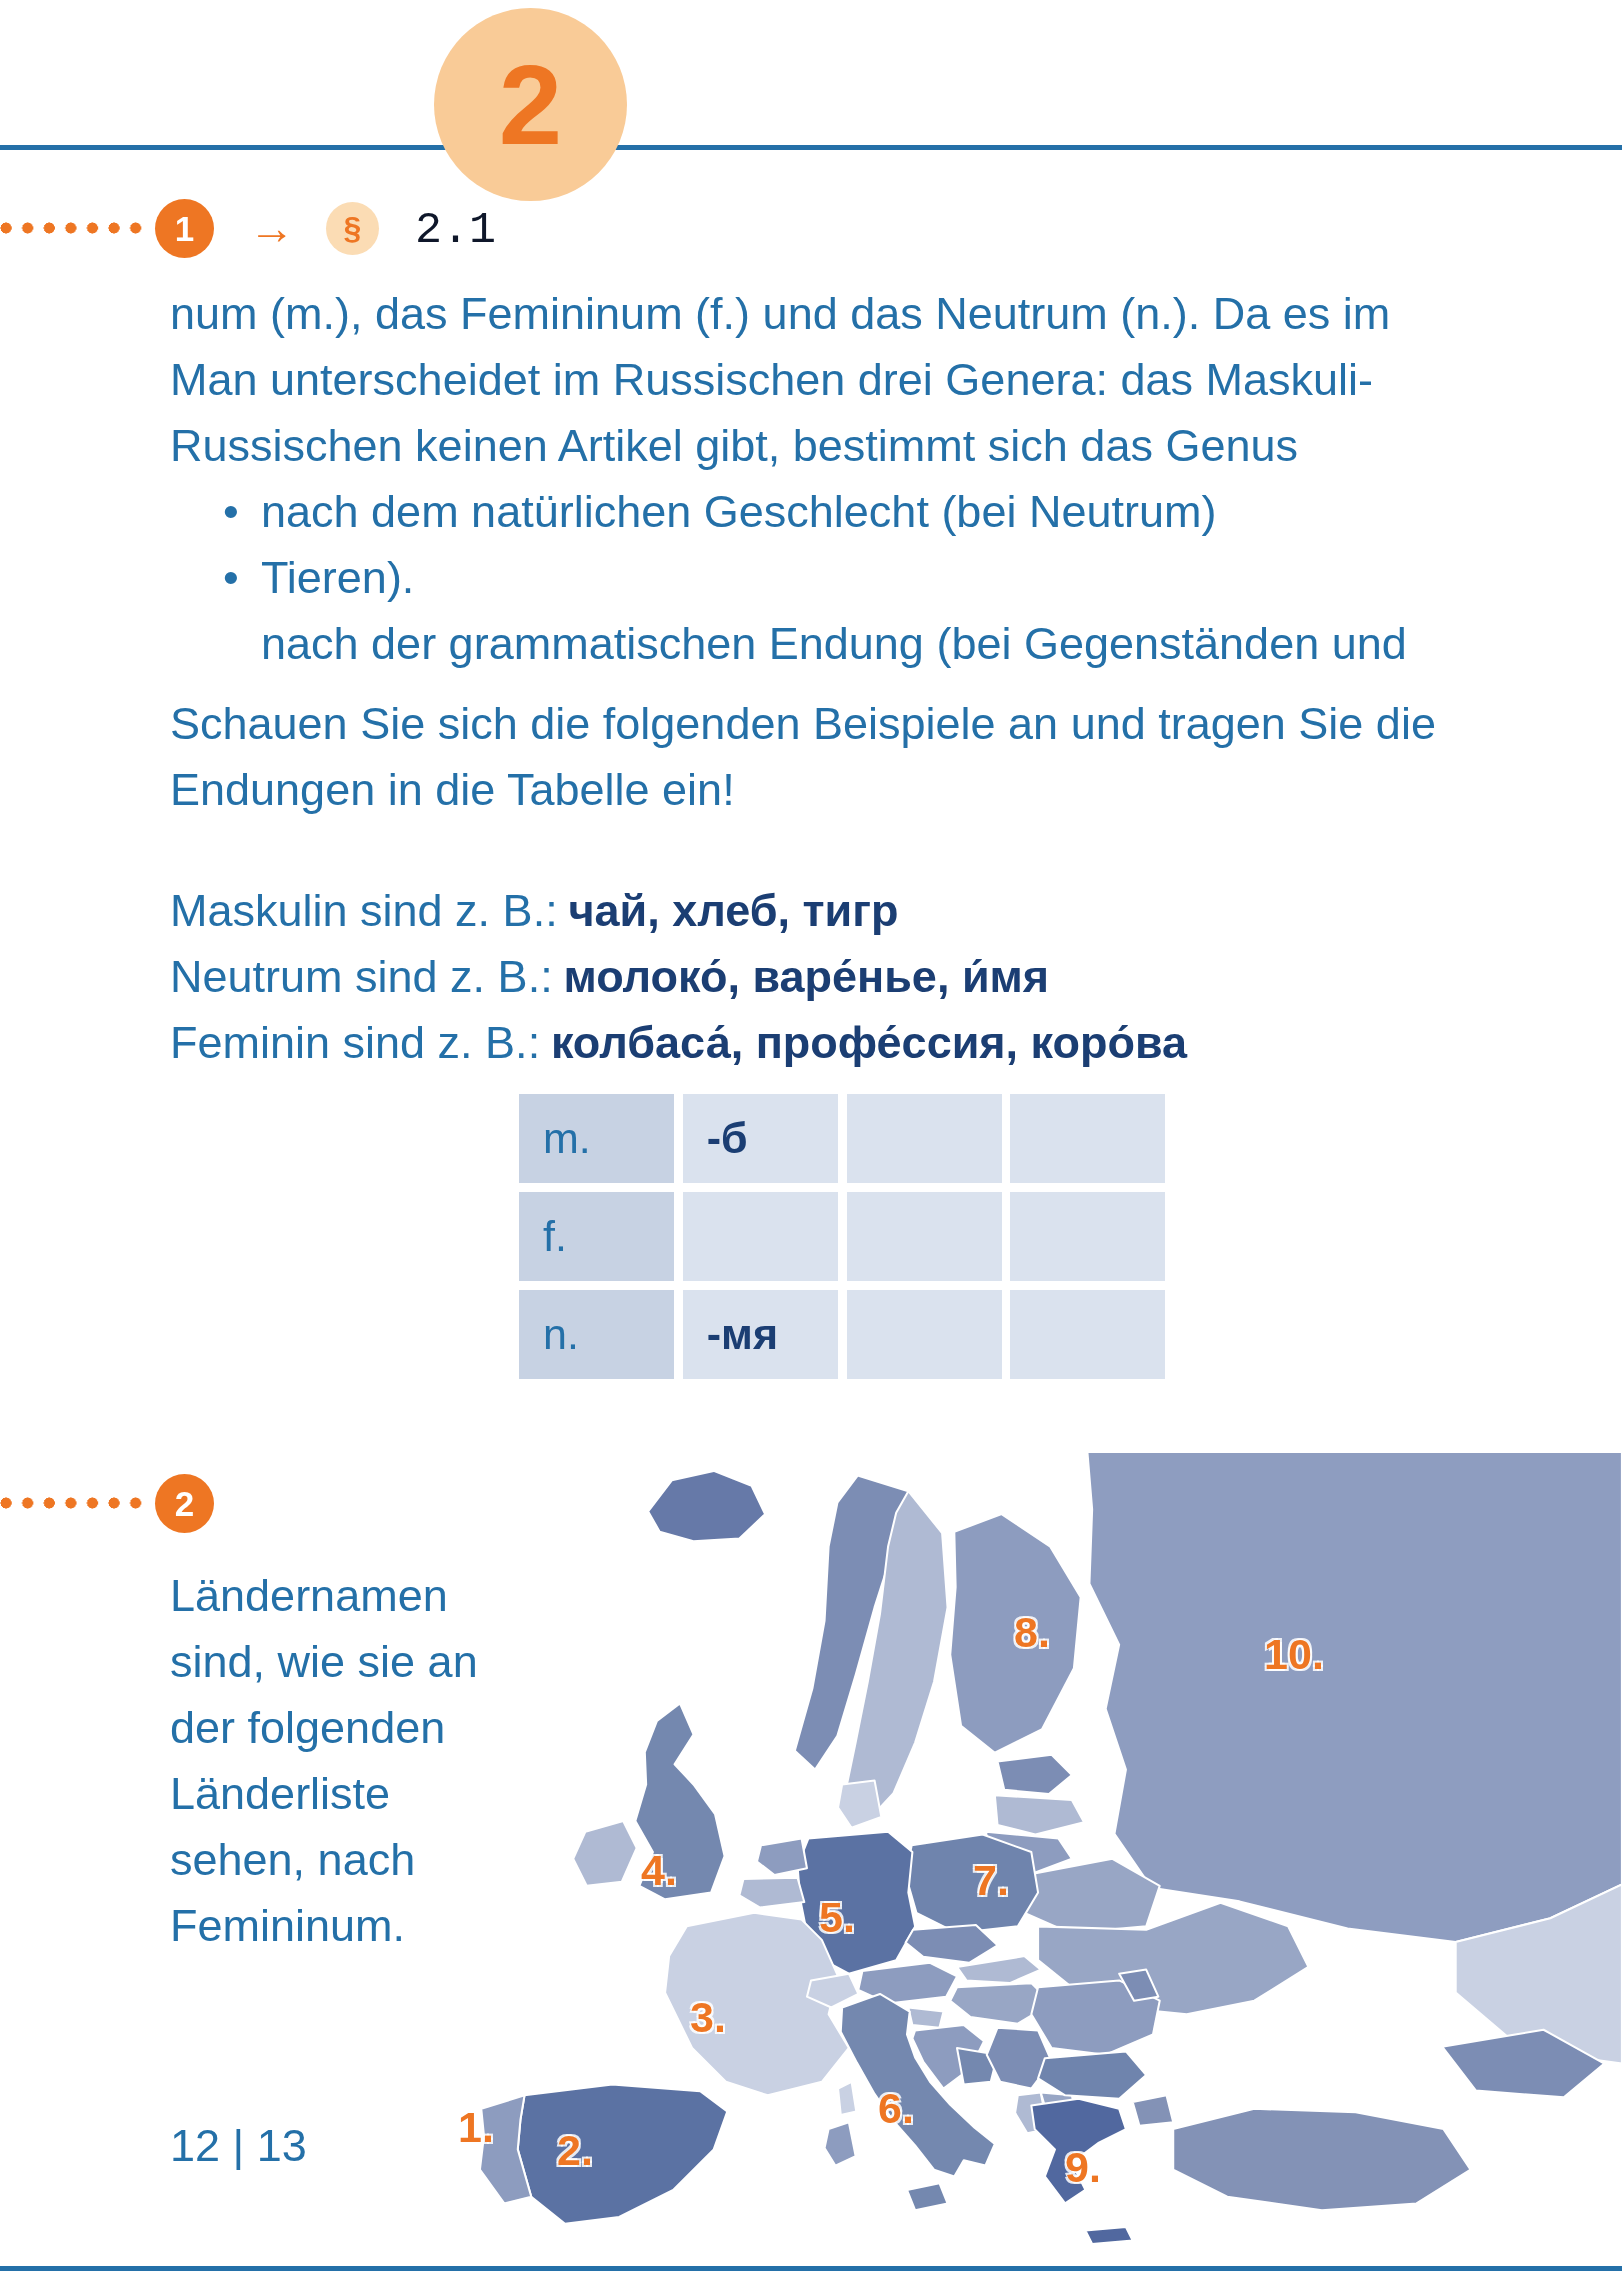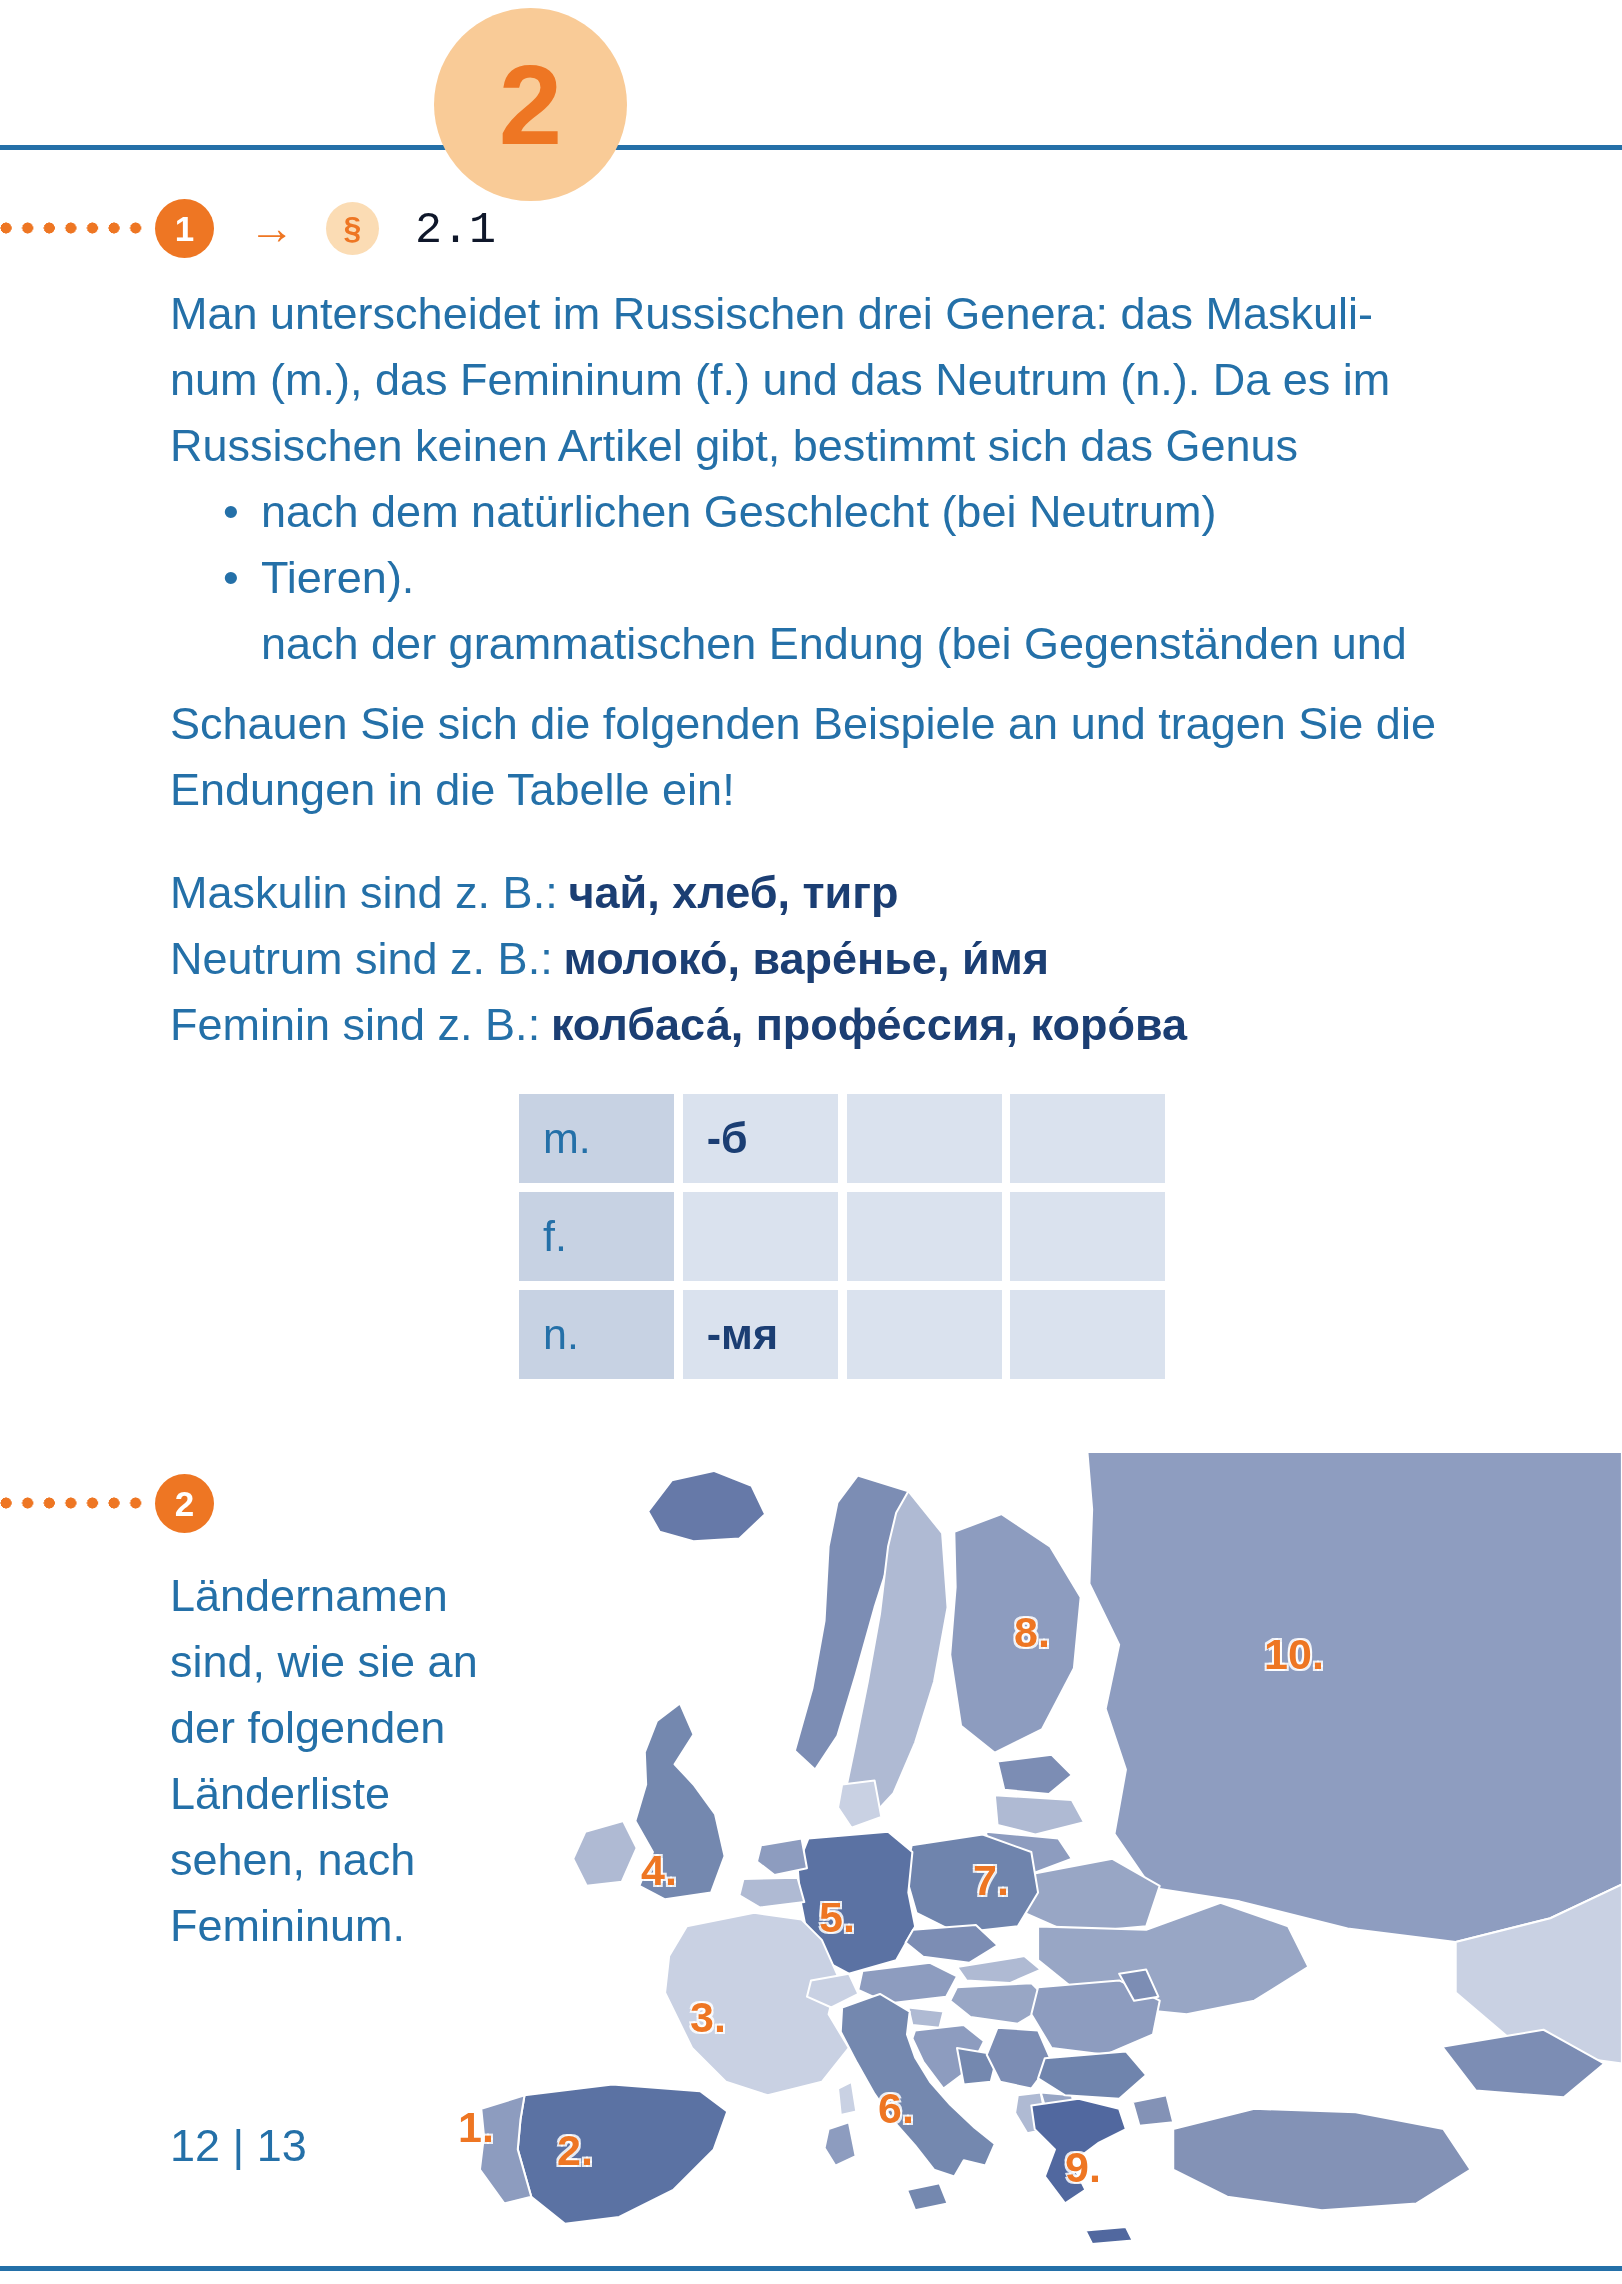--- a/index.html
+++ b/index.html
@@ -39,21 +39,21 @@
     background:#FBDCB4;color:#EE7623;font-size:32px;font-weight:bold;
     display:flex;align-items:center;justify-content:center;
   }
   .ref{position:absolute;left:415px;top:207px;font-size:45px;line-height:47px;color:#0f172a;font-family:Liberation Mono, monospace;}
 
   .text-col{position:absolute;left:170px;top:281px;width:1386px;color:#2470A8;font-size:45px;line-height:66px;}
   .line{white-space:nowrap;}
   .bullet-row{display:flex;padding-left:53px;}
   .bullet-marker{width:38px;flex:none;}
   .para2{margin-top:14px;}
-  .examples{margin-top:37px;}
+  .examples{margin-top:55px;}
   .example-words{font-weight:bold;color:#1B3E73;margin-left:10.8px;}
 
   .gender-table{
     position:absolute;left:519px;top:1094px;
     display:grid;grid-template-columns:repeat(4,155px);grid-auto-rows:89px;gap:8.8px;
   }
   .cell{display:flex;align-items:center;padding-left:24px;font-size:43px;white-space:nowrap;}
   .cell.head{background:#C7D2E3;color:#2470A8;}
   .cell.body{background:#DAE2EE;color:#1B3E73;font-weight:bold;}
 
@@ -84,22 +84,22 @@
 <div class="badge one">
   <span>1</span>
 </div>
 <div class="arrow">→</div>
 <div class="para-badge">
   <span>§</span>
 </div>
 <div class="ref">2.1</div>
 
 <div class="text-col">
+  <div class="line">num (m.), das Femininum (f.) und das Neutrum (n.). Da es im</div>
   <div class="line">Man unterscheidet im Russischen drei Genera: das Maskuli-</div>
-  <div class="line">num (m.), das Femininum (f.) und das Neutrum (n.). Da es im</div>
   <div class="line">Russischen keinen Artikel gibt, bestimmt sich das Genus</div>
 
   <div class="bullet-row">
     <span class="bullet-marker">•</span>
     <span class="line">nach dem natürlichen Geschlecht (bei Neutrum)</span>
   </div>
   <div class="bullet-row">
     <span class="bullet-marker">•</span>
     <span>
       <span class="line" style="display:block">Tieren).</span>

